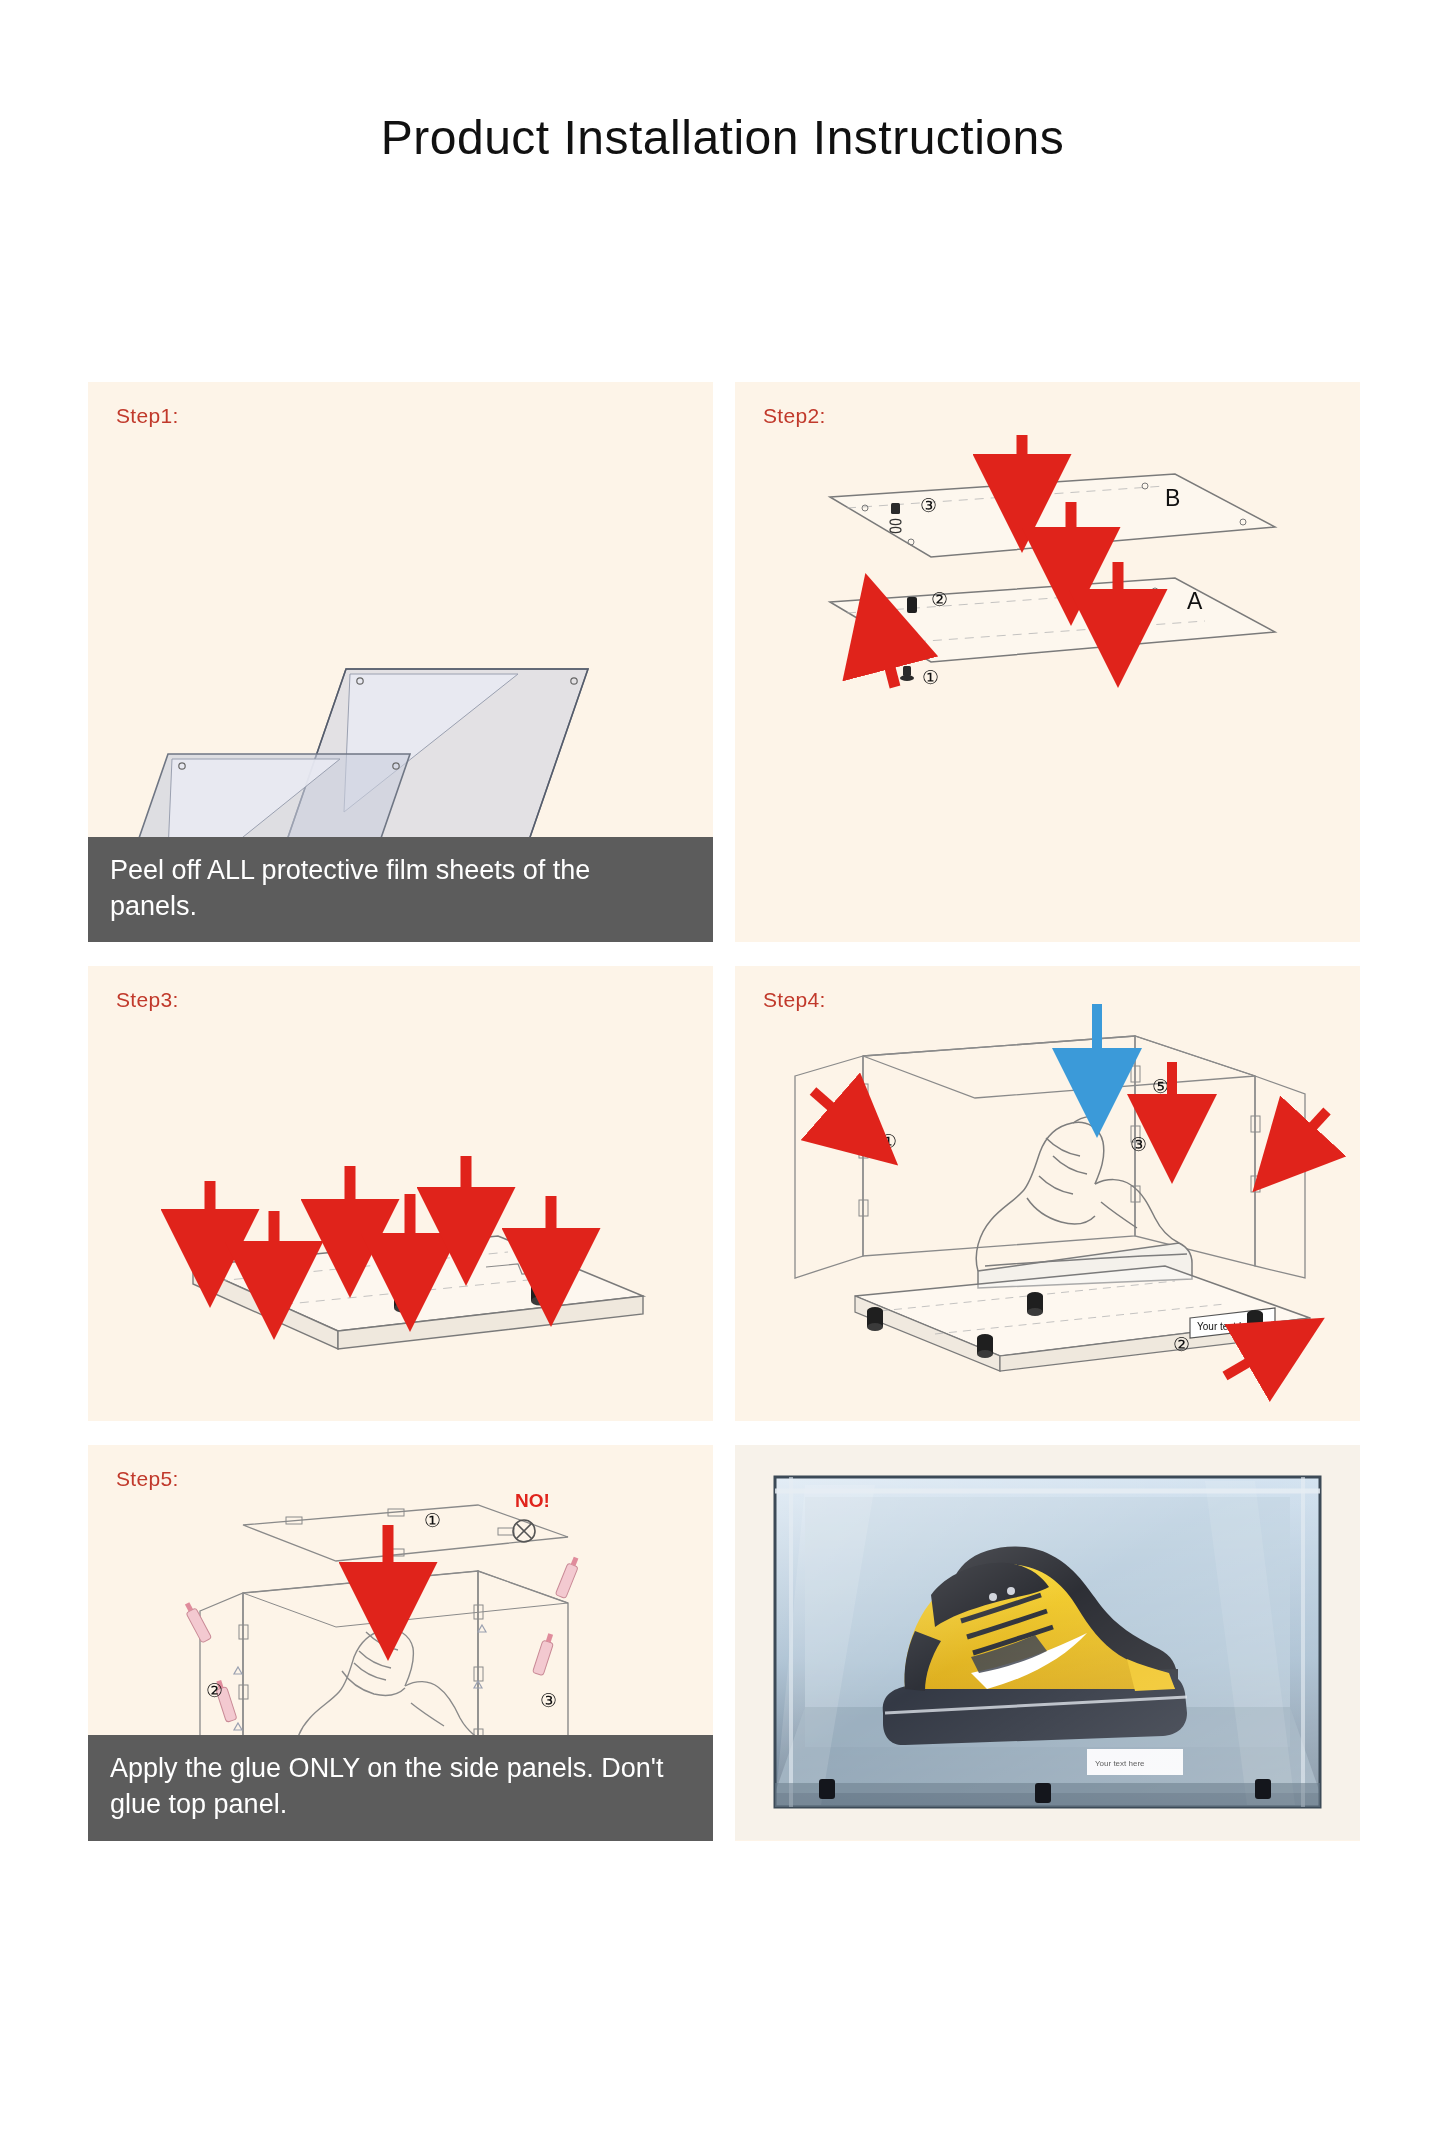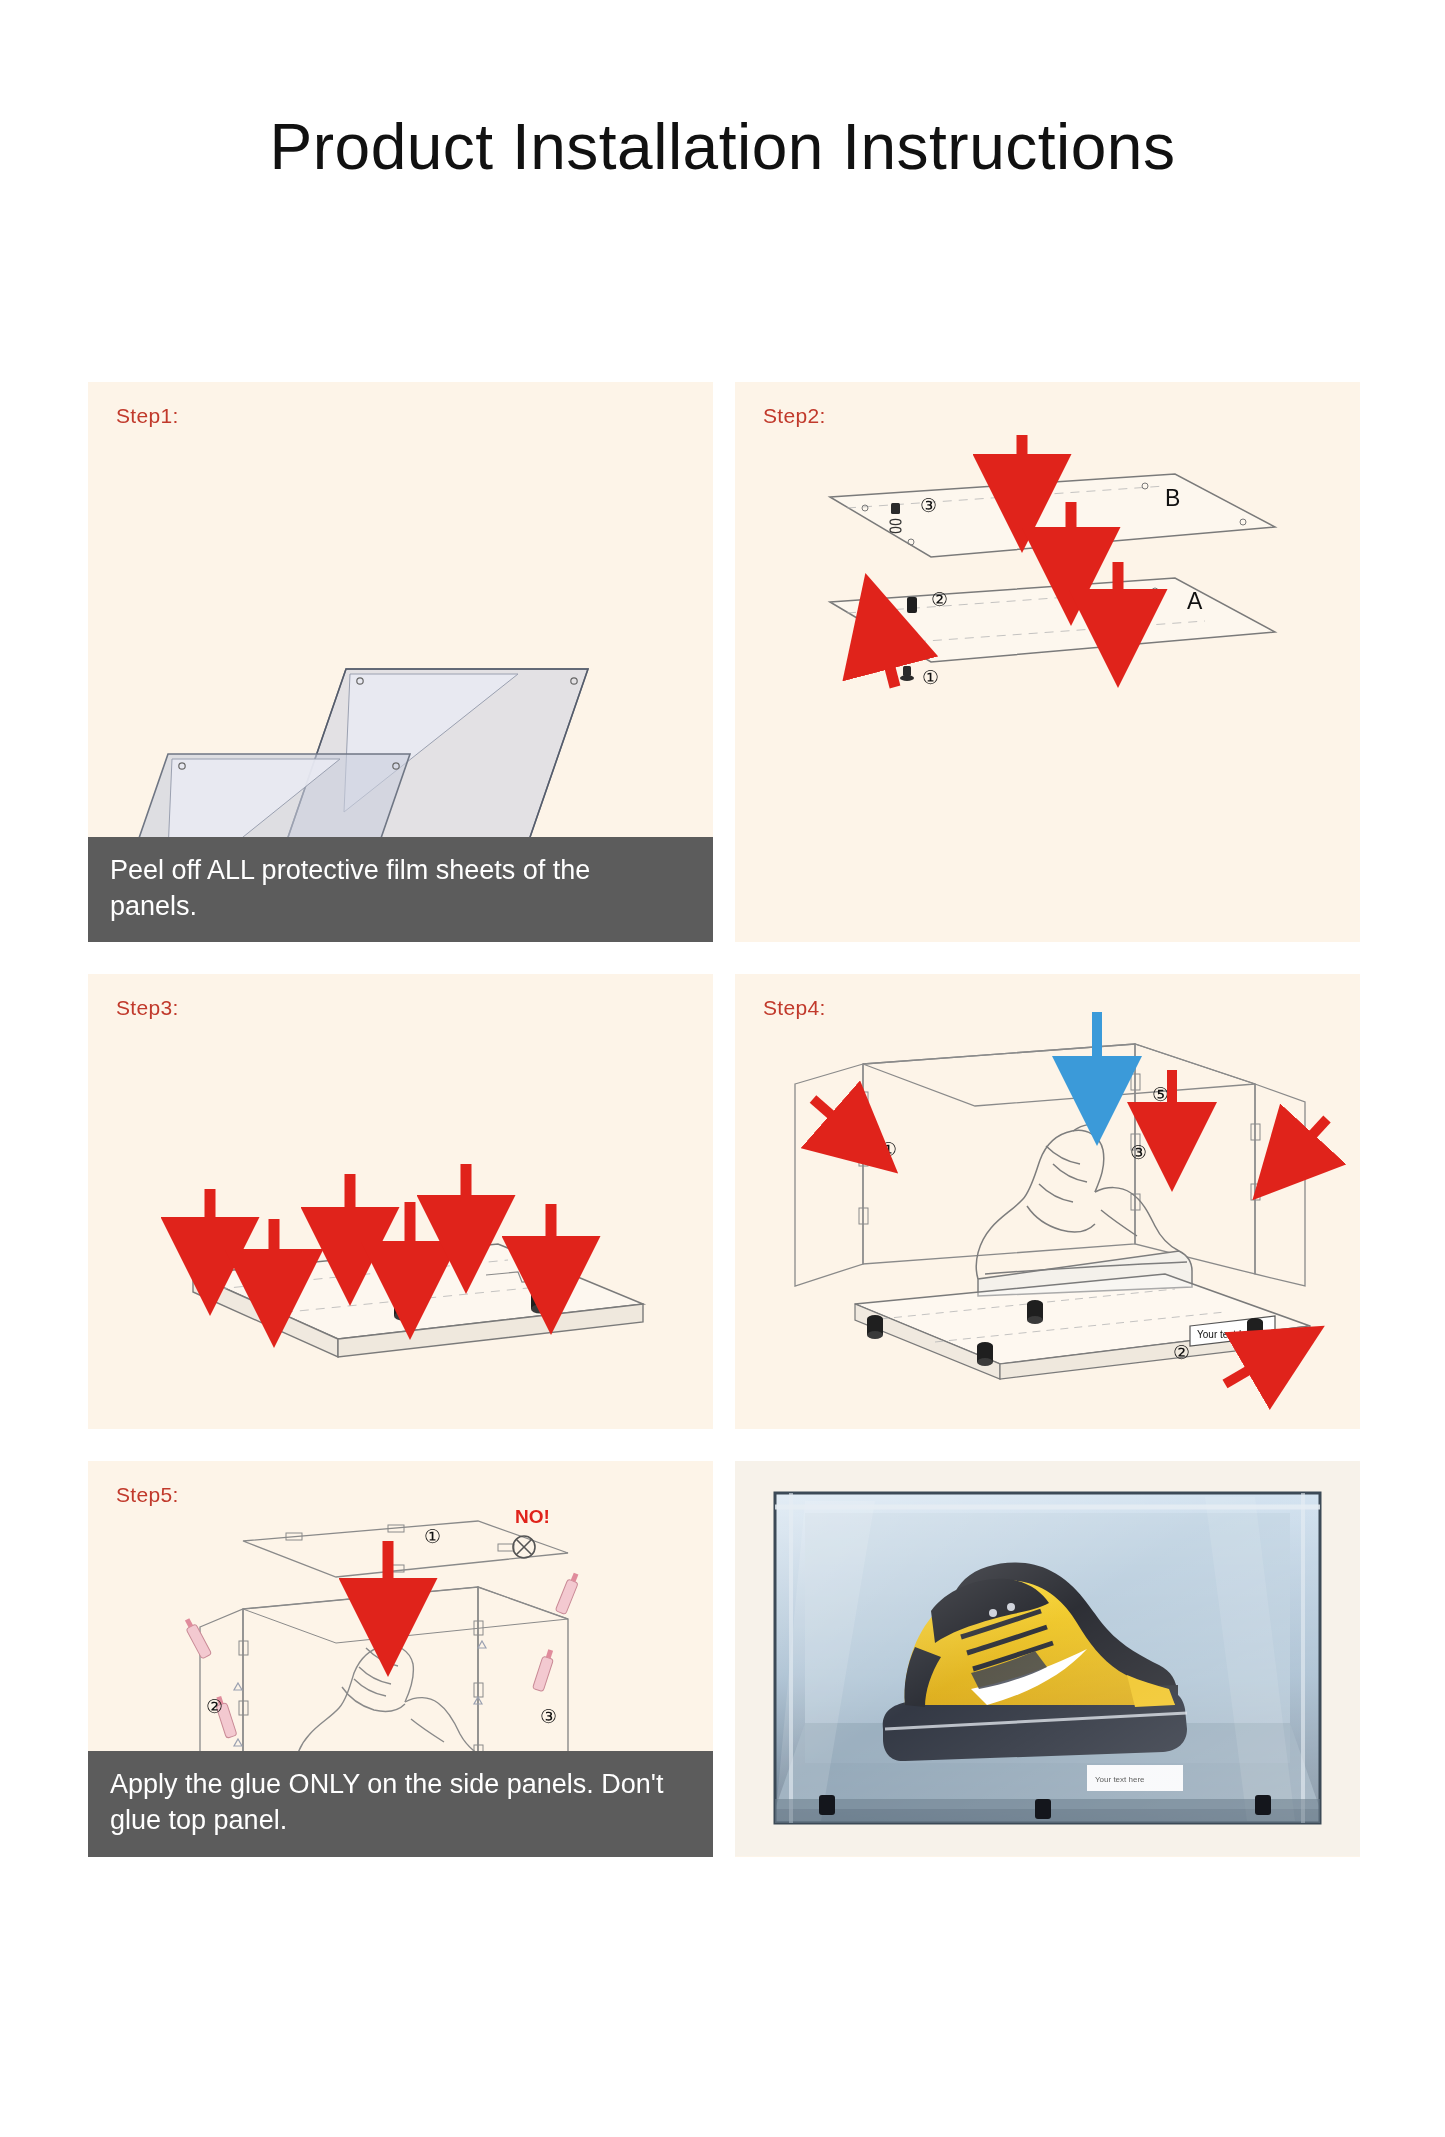--- a/index.html
+++ b/index.html
@@ -16,35 +16,35 @@
   }
   .page {
     position: relative;
     width: 1445px;
     height: 2137px;
     background: #ffffff;
     box-sizing: border-box;
   }
   .page-title {
     text-align: center;
-    font-size: 64px;
+    font-size: 48px;
     font-weight: 400;
     letter-spacing: 0.5px;
     margin: 110px 0 0 0;
     color: #111111;
     font-family: "Liberation Sans", sans-serif;
   }
   .grid {
     position: absolute;
     left: 88px;
     top: 272px;
     width: 1272px;
     display: flex;
     flex-wrap: wrap;
-    gap: 32px 22px;
+    gap: 24px 22px;
   }
   .card {
     width: 625px;
     background: #fdf4e8;
     position: relative;
     box-sizing: border-box;
     overflow: hidden;
   }
   .illus {
     position: relative;

